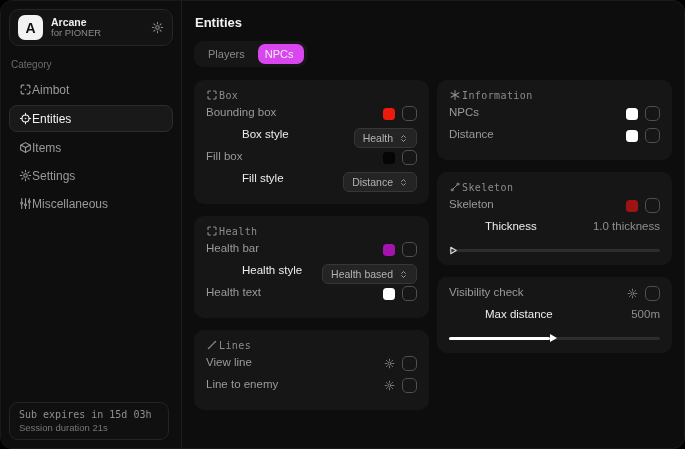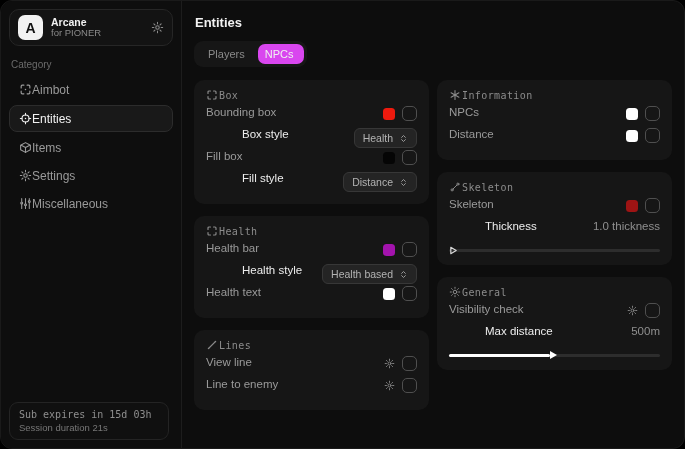--- a/index.html
+++ b/index.html
@@ -351,29 +351,20 @@
             <span class="slider-fill" style="width: 0%;"></span>
             <span class="tri-handle">
               <svg width="9" height="9" viewBox="0 0 10 10" fill="none" stroke="#d8d8d8" stroke-width="1.3" stroke-linejoin="round">
                   <path d="M2 1.5v7L8 5z"></path>
                 </svg>
             </span>
           </div>
         </div>
 
         <div class="card">
-          <div class="card-head">
-            <span class="icon">
-              <svg width="12" height="12" viewBox="0 0 24 24" fill="none" stroke="currentColor" stroke-width="2" stroke-linecap="round">
-                  <circle cx="12" cy="12" r="3.6"></circle>
-                  <path d="M12 2.5v2.2M12 19.3v2.2M2.5 12h2.2M19.3 12h2.2M5.2 5.2l1.6 1.6M17.2 17.2l1.6 1.6M18.8 5.2l-1.6 1.6M6.8 17.2l-1.6 1.6"></path>
-                </svg>
-            </span>
-            <span>General</span>
-          </div>
           <div class="row">
             <span class="row-label">Visibility check</span>
             <span class="controls">
               <span class="icon">
                 <svg width="11" height="11" viewBox="0 0 24 24" fill="none" stroke="currentColor" stroke-width="2" stroke-linecap="round">
                     <circle cx="12" cy="12" r="3.2"></circle>
                     <path d="M12 2.5v2.8M12 18.7v2.8M2.5 12h2.8M18.7 12h2.8M5.3 5.3l2 2M16.7 16.7l2 2M18.7 5.3l-2 2M7.3 16.7l-2 2"></path>
                   </svg>
               </span>
               <span class="checkbox"></span>

